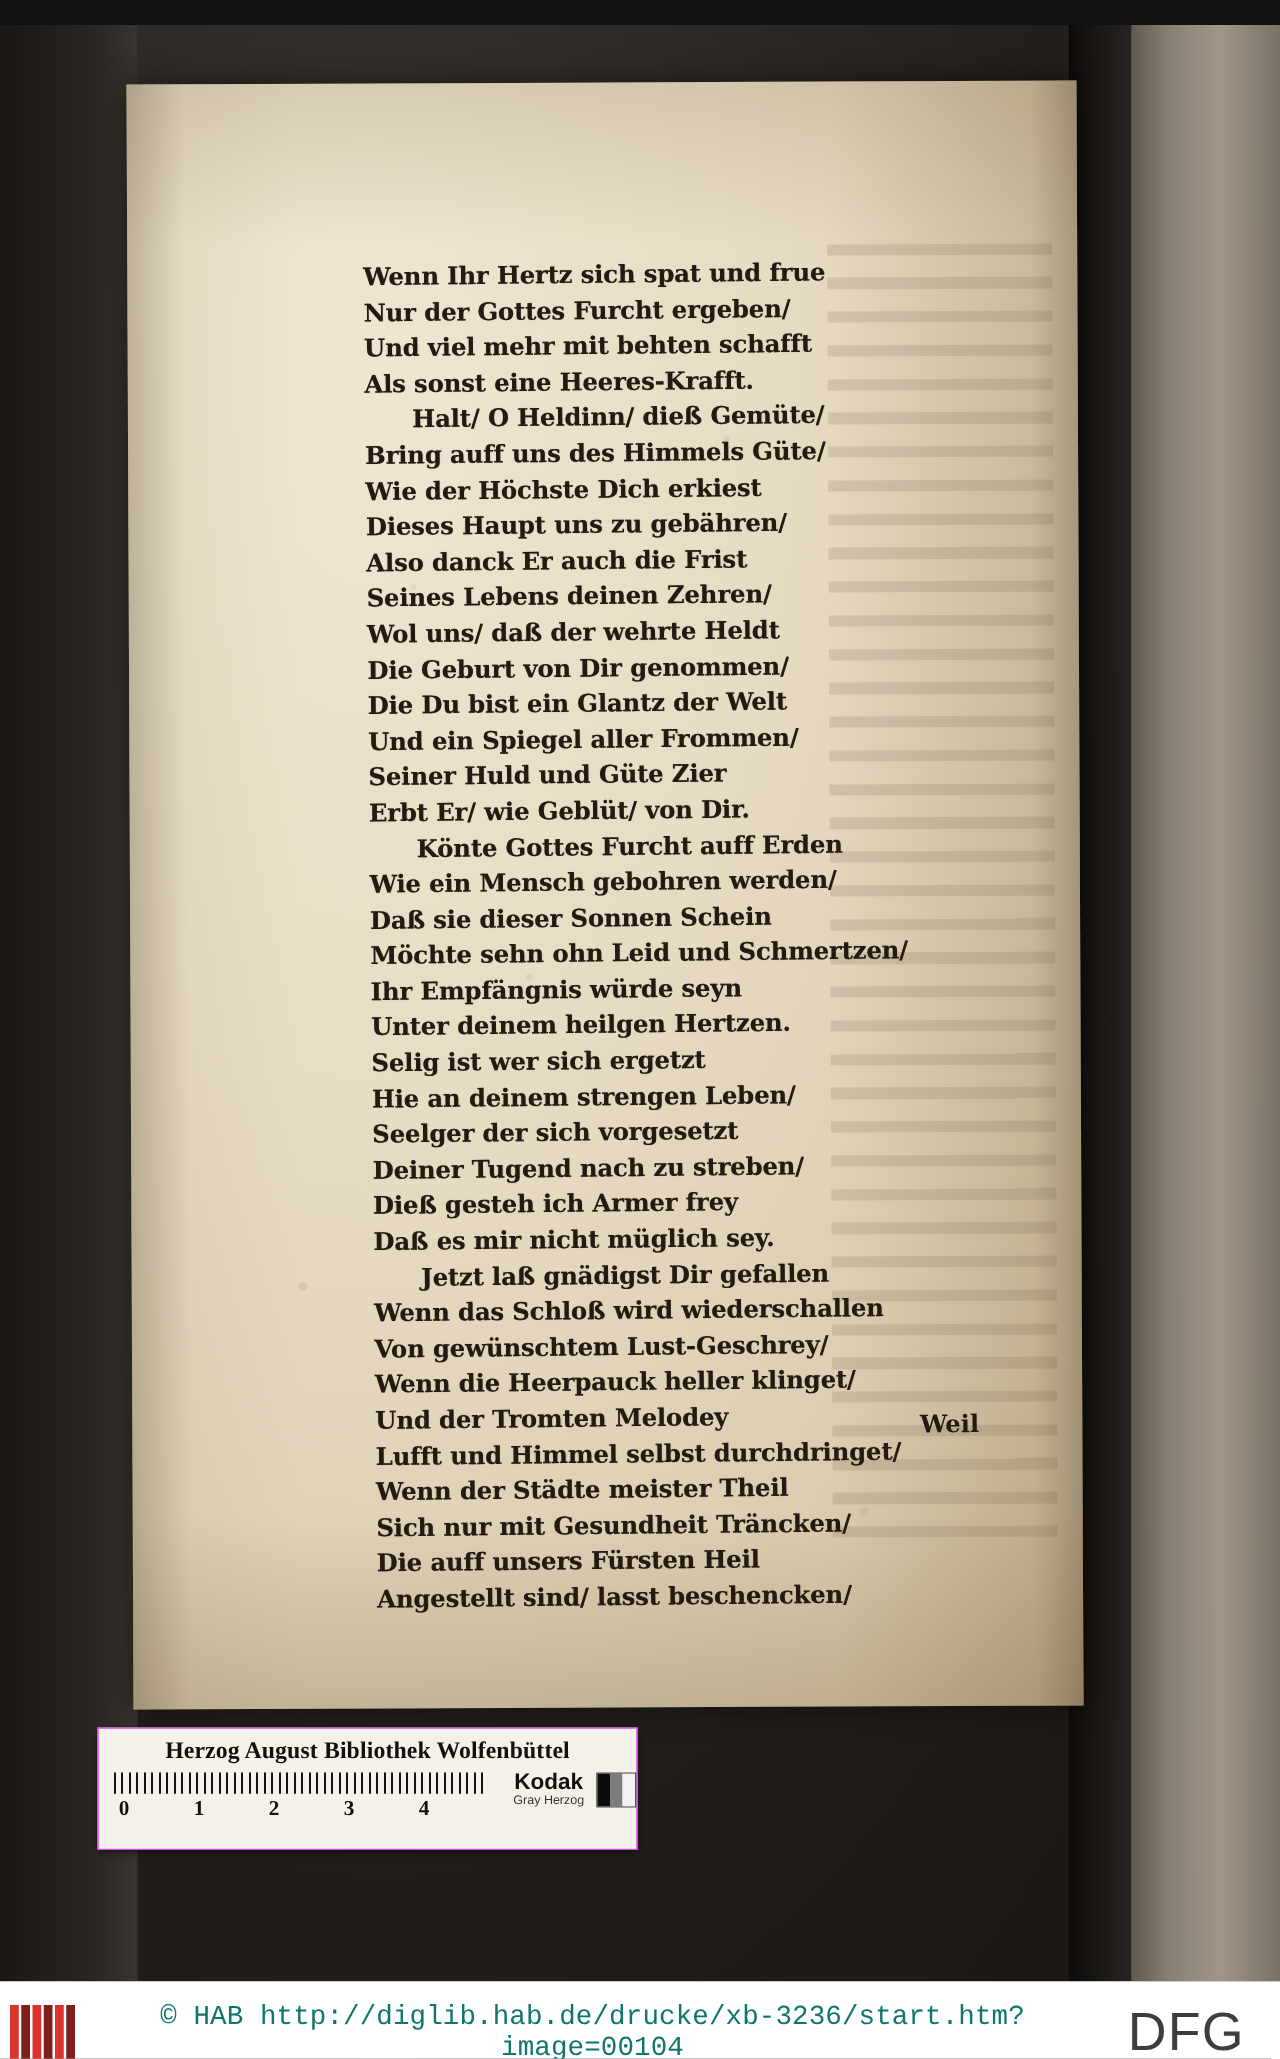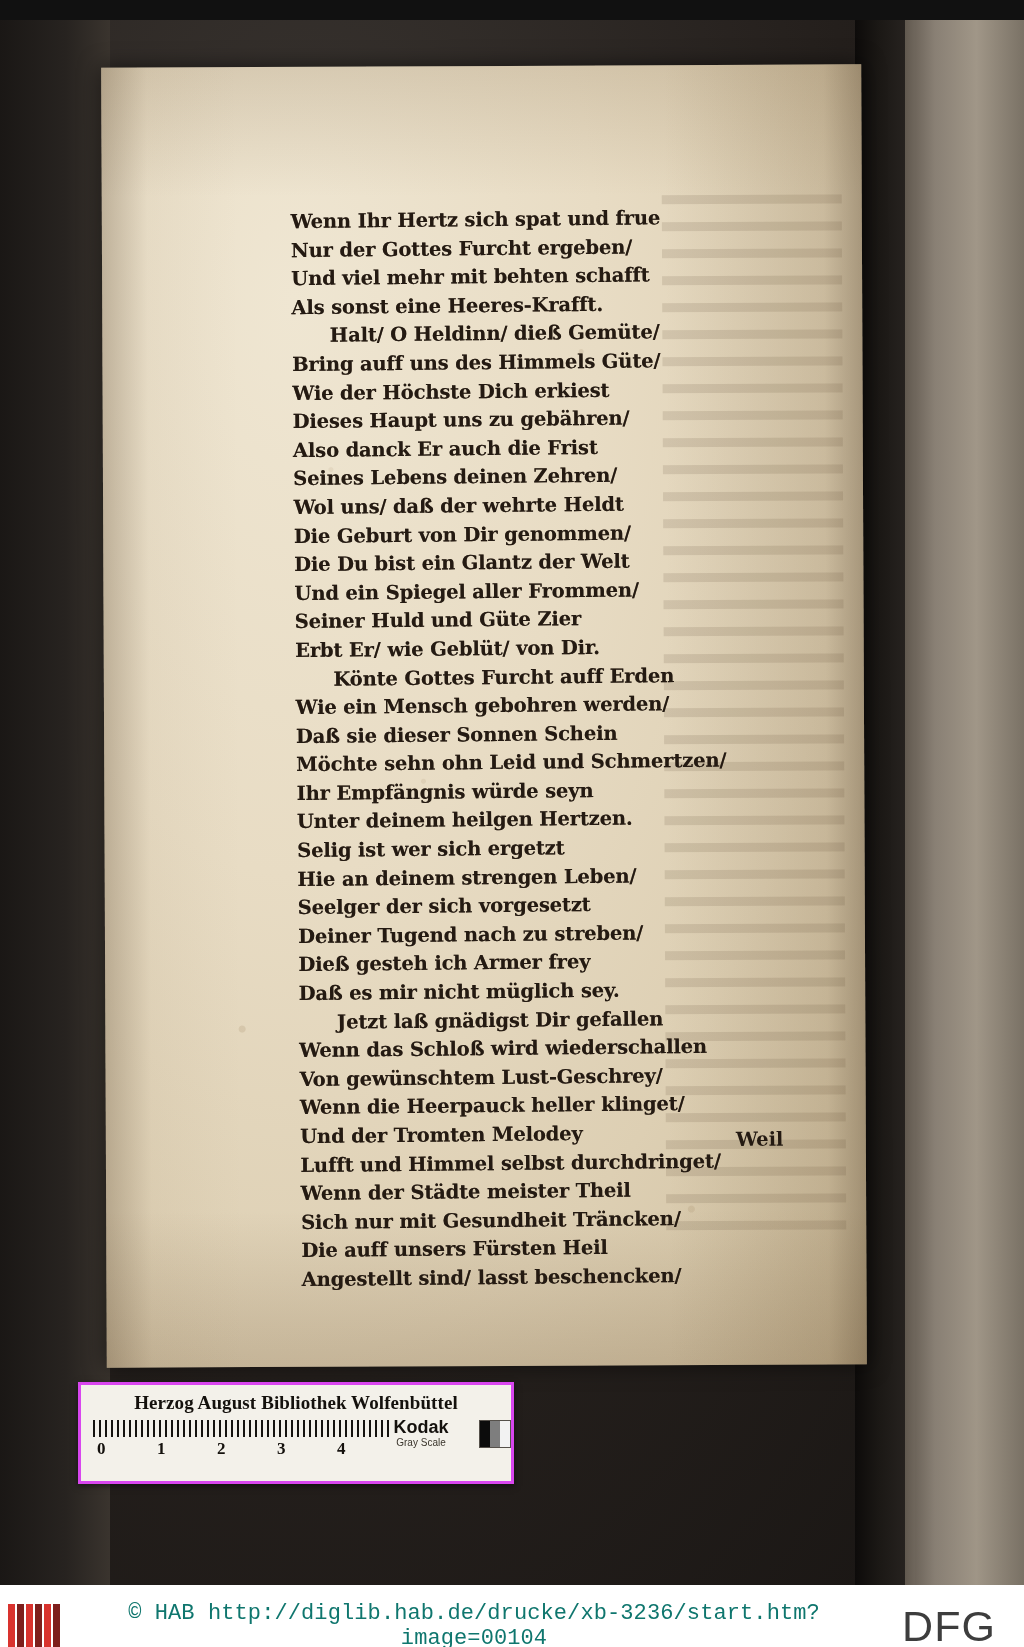--- a/index.html
+++ b/index.html
@@ -136,21 +136,21 @@
   }
 
   
   .target-card {
     position: absolute;
     left: 78px;
     top: 1362px;
     width: 430px;
     height: 96px;
     background: #f3f1ea;
-    border: 3px solid #d946ef;
+    border: 1px solid #d946ef;
     box-shadow: 0 2px 6px rgba(0,0,0,.5);
   }
   .target-title {
     text-align: center;
     font-family: "Liberation Serif", serif;
     font-weight: 700;
     font-size: 19px;
     color: #14110d;
     padding-top: 7px;
     letter-spacing: .1px;
@@ -179,21 +179,21 @@
     font-weight: 700;
     color: #14110d;
   }
   .ruler-nums span {
     width: 60px;
     text-align: left;
     padding-left: 4px;
   }
   .kodak {
     position: absolute;
-    left: 302px;
+    left: 322px;
     top: 4px;
     text-align: center;
     width: 76px;
   }
   .kodak-name {
     font-family: "Liberation Sans", sans-serif;
     font-weight: 700;
     font-size: 18px;
     color: #14110d;
     line-height: 19px;
@@ -323,21 +323,21 @@
         <div class="ruler-nums" id="ruler-nums">
             <span>0</span>
             <span>1</span>
             <span>2</span>
             <span>3</span>
             <span>4</span>
           </div>
       </div>
       <div class="kodak">
         <div class="kodak-name">Kodak</div>
-        <div class="kodak-sub">Gray Scale</div>
+        <div class="kodak-sub">Gray Herzog</div>
       </div>
       <div class="gray-patches">
         <i class="gp1"></i>
         <i class="gp2"></i>
         <i class="gp3"></i>
       </div>
     </div>
   </div>
 
   <div class="caption-bar">

